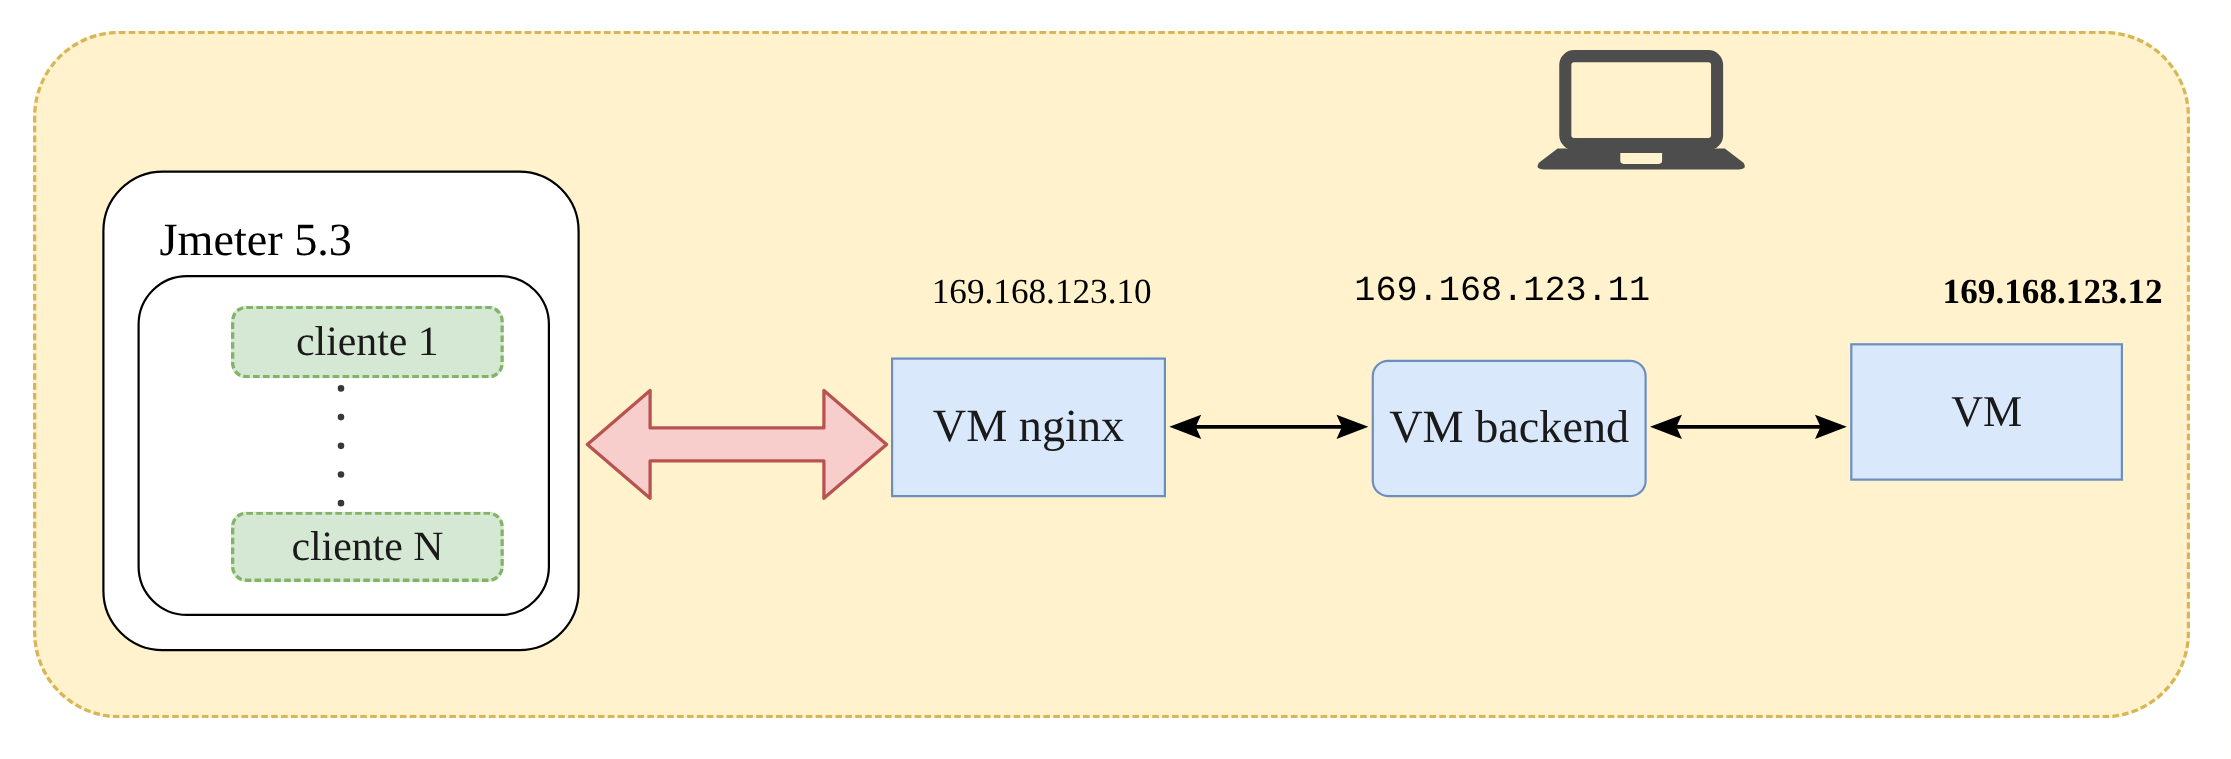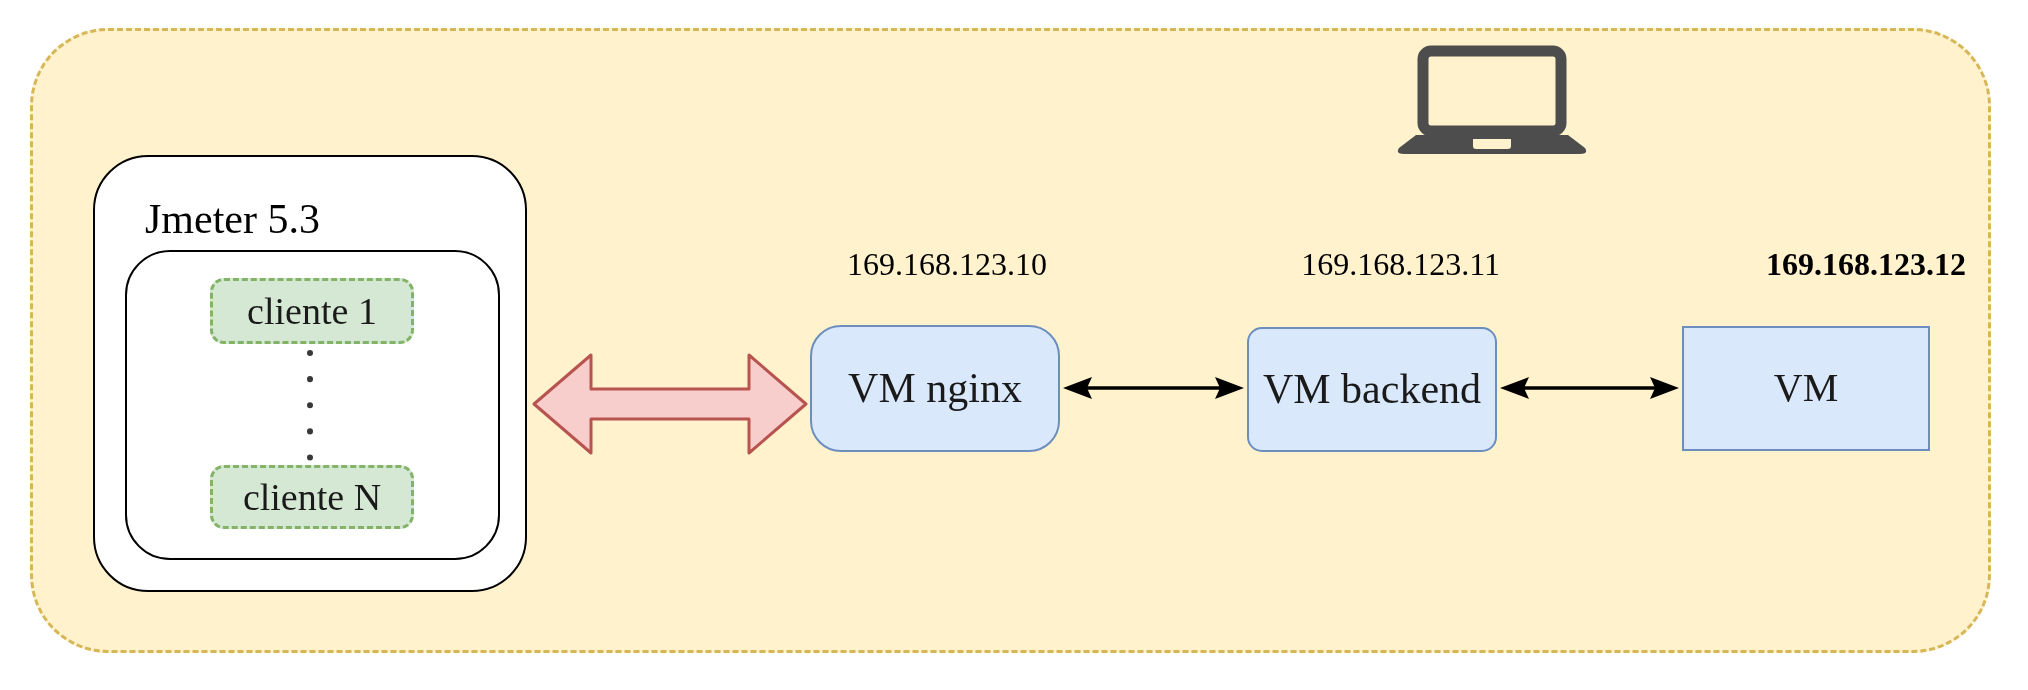--- a/index.html
+++ b/index.html
@@ -35,21 +35,21 @@
     font-size: 42px; line-height: 1.1;
     white-space: nowrap;
   }
   .clients-group {
     left: 125px; top: 250px; width: 375px; height: 310px;
     background: var(--box_fill, #fff);
     border: 2px solid var(--box_stroke, #000);
     border-radius: 45px;
   }
   .client-node {
-    left: 210px; width: 204px; height: 66px;
+    left: 210px; width: 248px; height: 66px;
     background: var(--client_fill, #D5E8D4);
     border: 3px dashed var(--client_stroke, #82B366);
     border-radius: 14px;
     display: flex; align-items: center; justify-content: center;
     font-size: 38px;
     color: #1a1a1a;
   }
   .client-1 { top: 278px; }
   .client-n { top: 465px; height: 64px; }
   .dots-svg { left: 303px; top: 346px; }
@@ -63,36 +63,36 @@
     stroke-linejoin: round;
   }
 
   .ip-label {
     top: 248px; width: 320px;
     text-align: right;
     font-size: 32px; line-height: 1.05;
     white-space: nowrap;
   }
   .ip-1 { left: 727px; }
-  .ip-2 { left: 1180px; }
+  .ip-2 { left: 1180px; font-family: Liberation Mono, monospace; }
   .ip-3 { left: 1646px; font-weight: bold; }
 
   .vm-node {
     background: var(--vm_fill, #DAE8FC);
     border: 2px solid var(--vm_stroke, #6C8EBF);
     display: flex; flex-direction: column;
     align-items: center; justify-content: center;
     text-align: center;
     font-size: 42px; line-height: 1.12;
     color: #1a1a1a;
   }
   .vm-node span { display: block; }
-  .vm-1 { left: 810px;  top: 325px; width: 250px; height: 127px; border-radius: 31px; }
+  .vm-1 { left: 810px;  top: 325px; width: 250px; height: 127px; }
   .vm-2 { left: 1247px; top: 327px; width: 250px; height: 125px; border-radius: 15px; }
-  .vm-3 { left: 1682px; top: 326px; width: 248px; height: 125px; font-size: 40px; }
+  .vm-3 { left: 1682px; top: 312px; width: 248px; height: 125px; font-size: 40px; }
 
   .conn-svg { top: 368px; }
   .conn-1 { left: 1060px; }
   .conn-2 { left: 1497px; }
   .conn-line { stroke: var(--connector, #000); stroke-width: 3.5; }
   .conn-head { fill: var(--connector, #000); }
 
   .laptop-svg { left: 1396px; top: 44px; }
   .laptop-screen { fill: none; stroke: var(--laptop, #4D4D4D); stroke-width: 11; }
   .laptop-base { fill: var(--laptop, #4D4D4D); }

